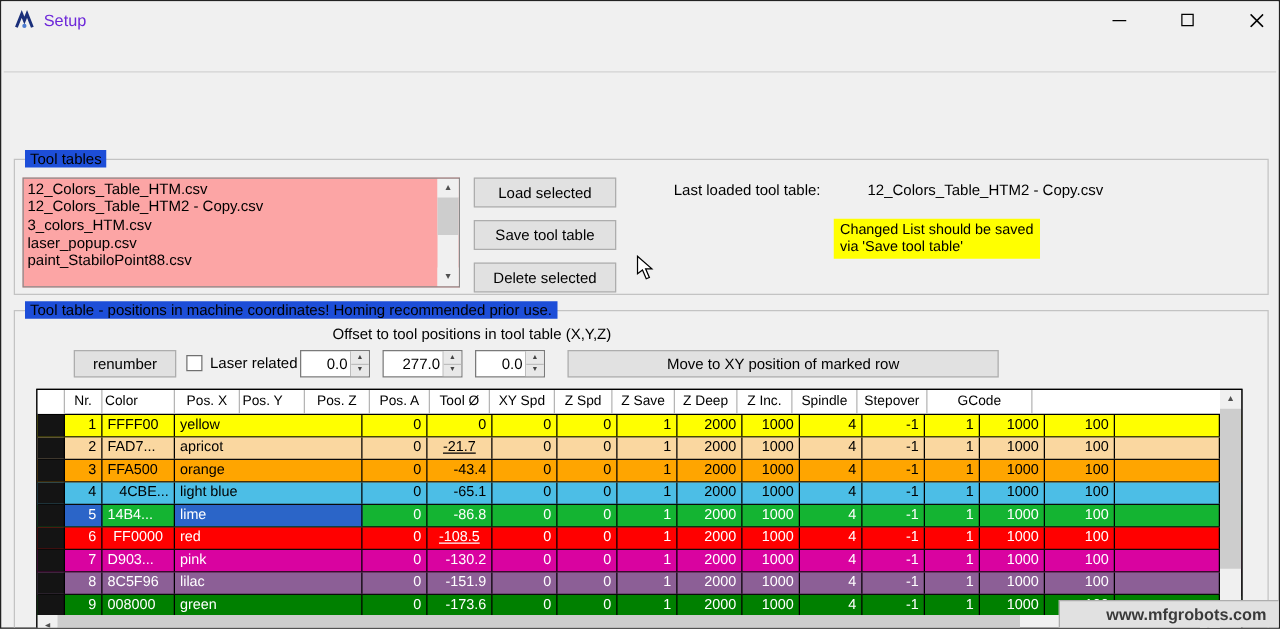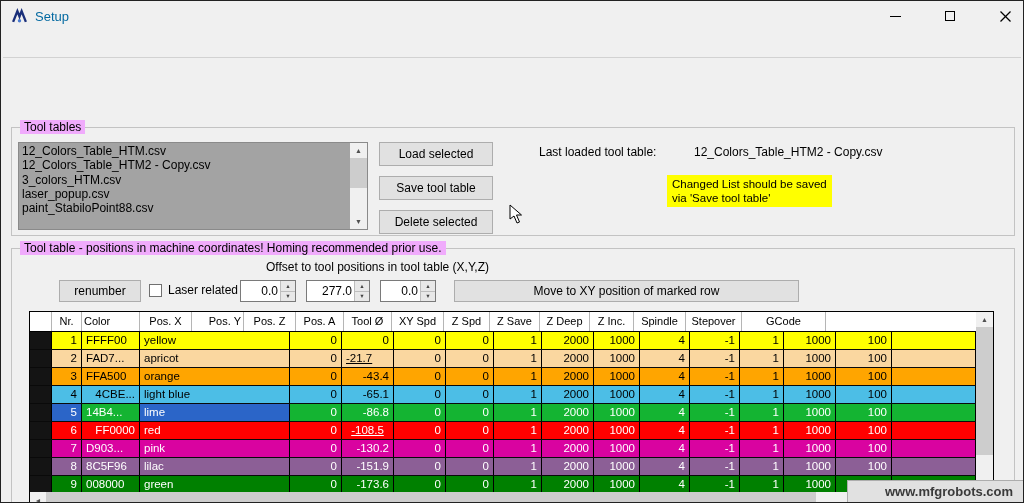--- a/index.html
+++ b/index.html
@@ -3,45 +3,45 @@
 <meta charset="utf-8">
 <style>
   * { margin:0; padding:0; box-sizing:border-box; }
   body { font-family:"Liberation Sans", sans-serif; background:#9a9a9a; }
   .window { position:relative; width:1024px; height:503px; background:#f0f0f0;
             border:1px solid #222; overflow:hidden; }
 
   
   .titlebar { position:absolute; top:0; left:0; right:0; height:31px; background:#f0f0f0; }
   .app-icon { position:absolute; left:10px; top:7px; width:17px; height:17px; }
-  .title-text { position:absolute; left:34px; top:8px; font-size:13px; color:#0369a1; }
+  .title-text { position:absolute; left:34px; top:8px; font-size:13px; color:#6d28d9; }
   .win-btn { position:absolute; top:3px; width:32px; height:24px; display:flex;
              align-items:center; justify-content:center; cursor:default; }
   .btn-min { left:878px; } .btn-max { left:933px; } .btn-close { left:988px; }
   .glyph-min { width:11px; height:1px; background:#000; }
   .glyph-max { width:10px; height:10px; border:1px solid #000; }
 
   
   .tabbar { position:absolute; left:4px; top:33px; height:24px; display:flex; align-items:flex-end; z-index:3; }
   .tab { height:21px; padding:3px 9px 0; font-size:12px; background:#ececec;
          border:1px solid #d2d2d2; border-bottom:none; margin-right:1px; white-space:nowrap; }
   .tab.active { height:24px; padding-top:5px; background:#fafafa; border-color:#c6c6c6; }
   .tabpage { position:absolute; left:2px; right:2px; top:56px; bottom:2px;
              border-top:1px solid #d2d2d2; background:#f0f0f0; }
 
   
   .groupbox { position:absolute; border:1px solid #c3c3c3; }
-  .gb-title { position:absolute; top:-8px; left:8px; background:#f0abfc; padding:0 4px;
+  .gb-title { position:absolute; top:-8px; left:8px; background:#1d4ed8; padding:0 4px;
               font-size:12px; color:#000; white-space:nowrap; }
   .gb1 { left:8px; top:69px; width:1004px; height:109px; }
   .gb2 { left:8px; top:190px; width:1004px; height:278px; }
 
   
   .listbox { position:absolute; left:6px; top:14px; width:350px; height:88px;
-             background:#a3a3a3; border:1px solid #8a8a8a; overflow:hidden; }
+             background:#fca5a5; border:1px solid #8a8a8a; overflow:hidden; }
   .list-items { position:absolute; left:0; top:0; right:17px; bottom:0; padding-top:1px; }
   .list-item { font-size:12px; line-height:14.3px; padding-left:3px; white-space:nowrap; color:#000; }
   .lb-scroll { position:absolute; right:0; top:0; bottom:0; width:17px; background:#f0f0f0;
                display:flex; flex-direction:column; align-items:stretch; }
 
   .sb-btn { height:15px; display:flex; align-items:center; justify-content:center;
             font-size:7px; color:#505050; background:#f0f0f0; }
   .sb-thumb { background:#cdcdcd; }
 
   
@@ -185,21 +185,21 @@
       </div>
 
       <div class="btn" style="left:442px; top:31px; width:345px; height:22px;">Move to XY position of marked row</div>
 
       <div class="grid">
         <div class="grid-header" id="grid-header">
           <div class="hstub"></div>
         <div class="hcell" style="width: 30px; text-align: center;">Nr.</div>
             <div class="hcell" style="width: 58px; text-align: left;">Color</div>
             <div class="hcell" style="width: 52px; text-align: center;">Pos. X</div>
-            <div class="hcell" style="width: 52px; text-align: right;">Pos. Y</div>
+            <div class="hcell" style="width: 52px; text-align: left;">Pos. Y</div>
             <div class="hcell" style="width: 52px; text-align: center;">Pos. Z</div>
             <div class="hcell" style="width: 48px; text-align: center;">Pos. A</div>
             <div class="hcell" style="width: 48px; text-align: center;">Tool Ø</div>
             <div class="hcell" style="width: 52px; text-align: center;">XY Spd</div>
             <div class="hcell" style="width: 46px; text-align: center;">Z Spd</div>
             <div class="hcell" style="width: 50px; text-align: center;">Z Save</div>
             <div class="hcell" style="width: 50px; text-align: center;">Z Deep</div>
             <div class="hcell" style="width: 44px; text-align: center;">Z Inc.</div>
             <div class="hcell" style="width: 52px; text-align: center;">Spindle</div>
             <div class="hcell" style="width: 56px; text-align: center;">Stepover</div>
@@ -224,21 +224,21 @@
               <div class="gcell" style="width: 52px; text-align: right;">1000</div>
               <div class="gcell" style="width: 56px; text-align: right;">100</div>
               <div class="gcell" style="width: 84px; text-align: left;"></div>
             </div>
             <div class="grow" style="background: rgb(250, 215, 160); color: rgb(0, 0, 0);">
               <div class="rowhdr-cell"></div>
               <div class="gcell" style="width: 30px; text-align: right;">2</div>
               <div class="gcell" style="width: 58px; text-align: left;">FAD7...</div>
               <div class="gcell" style="width: 150px; text-align: left;">apricot</div>
               <div class="gcell" style="width: 52px; text-align: right;">0</div>
-              <div class="gcell" style="width: 52px; text-align: left; text-decoration: underline;">-21.7</div>
+              <div class="gcell" style="width: 52px; text-align: center; text-decoration: underline;">-21.7</div>
               <div class="gcell" style="width: 52px; text-align: right;">0</div>
               <div class="gcell" style="width: 48px; text-align: right;">0</div>
               <div class="gcell" style="width: 48px; text-align: right;">1</div>
               <div class="gcell" style="width: 52px; text-align: right;">2000</div>
               <div class="gcell" style="width: 46px; text-align: right;">1000</div>
               <div class="gcell" style="width: 50px; text-align: right;">4</div>
               <div class="gcell" style="width: 50px; text-align: right;">-1</div>
               <div class="gcell" style="width: 44px; text-align: right;">1</div>
               <div class="gcell" style="width: 52px; text-align: right;">1000</div>
               <div class="gcell" style="width: 56px; text-align: right;">100</div>
@@ -297,21 +297,21 @@
               <div class="gcell" style="width: 50px; text-align: right;">4</div>
               <div class="gcell" style="width: 50px; text-align: right;">-1</div>
               <div class="gcell" style="width: 44px; text-align: right;">1</div>
               <div class="gcell" style="width: 52px; text-align: right;">1000</div>
               <div class="gcell" style="width: 56px; text-align: right;">100</div>
               <div class="gcell" style="width: 84px; text-align: left;"></div>
             </div>
             <div class="grow" style="background: rgb(255, 0, 0); color: rgb(255, 255, 255);">
               <div class="rowhdr-cell"></div>
               <div class="gcell" style="width: 30px; text-align: right;">6</div>
-              <div class="gcell" style="width: 58px; text-align: right;">FF0000</div>
+              <div class="gcell" style="width: 58px; text-align: center;">FF0000</div>
               <div class="gcell" style="width: 150px; text-align: left;">red</div>
               <div class="gcell" style="width: 52px; text-align: right;">0</div>
               <div class="gcell" style="width: 52px; text-align: center; text-decoration: underline;">-108.5</div>
               <div class="gcell" style="width: 52px; text-align: right;">0</div>
               <div class="gcell" style="width: 48px; text-align: right;">0</div>
               <div class="gcell" style="width: 48px; text-align: right;">1</div>
               <div class="gcell" style="width: 52px; text-align: right;">2000</div>
               <div class="gcell" style="width: 46px; text-align: right;">1000</div>
               <div class="gcell" style="width: 50px; text-align: right;">4</div>
               <div class="gcell" style="width: 50px; text-align: right;">-1</div>

